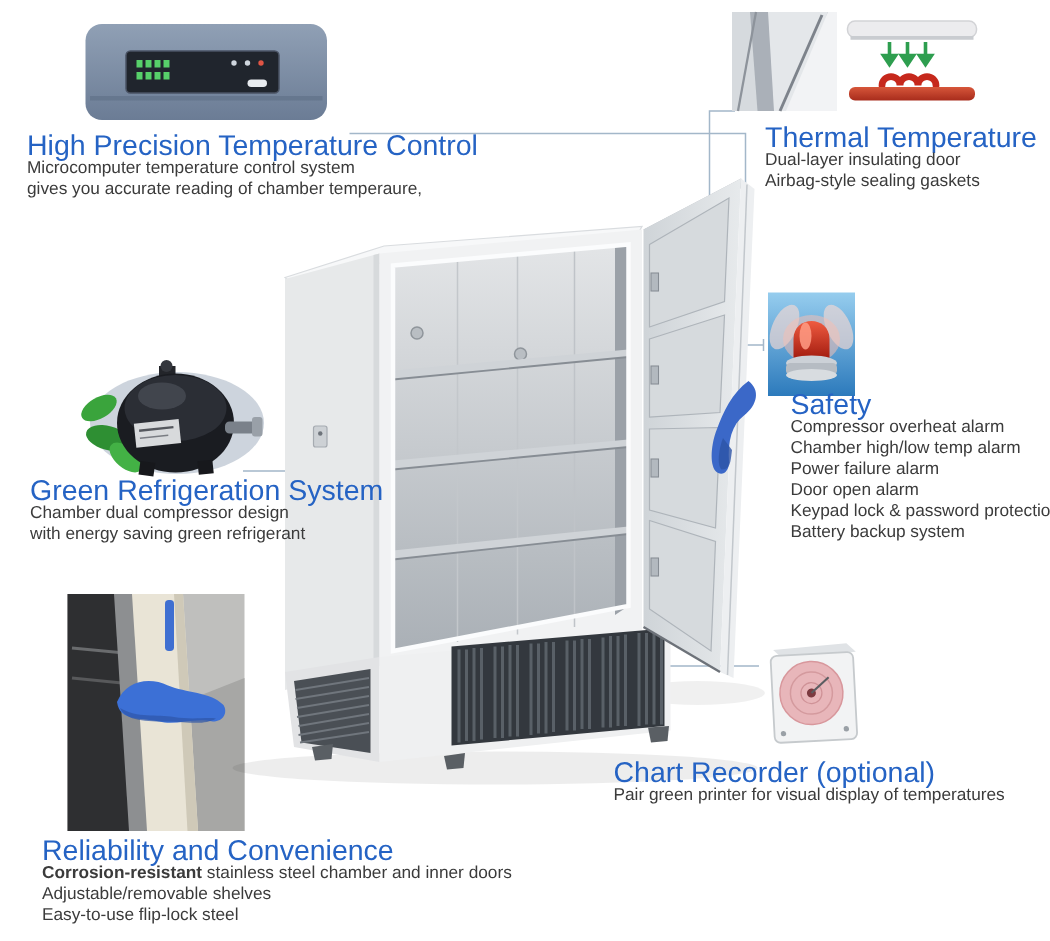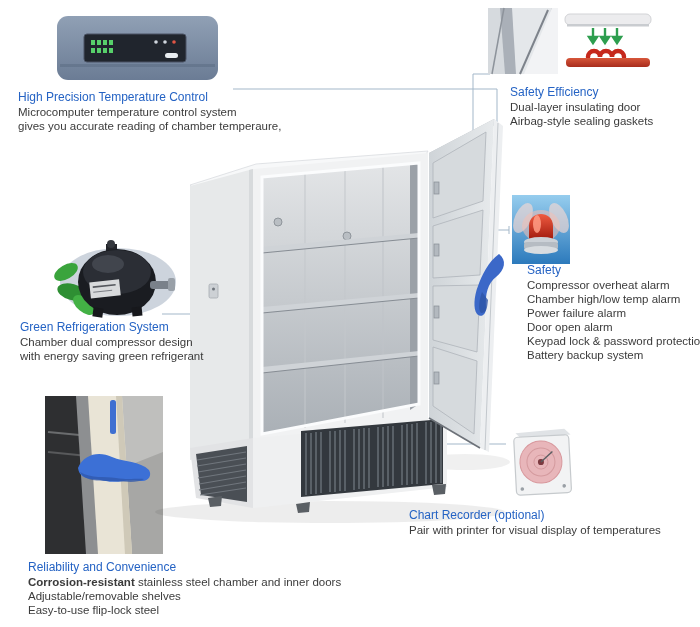--- a/index.html
+++ b/index.html
@@ -3,21 +3,21 @@
 <meta charset="utf-8">
 <style>
   html,body{margin:0;padding:0;background:#fff;}
   .canvas{
     position:relative;width:700px;height:627px;background:#fff;overflow:hidden;
     font-family:"Liberation Sans", sans-serif;
   }
   .art{position:absolute;left:0;top:0;width:700px;height:627px;}
   .callout{position:absolute;}
   .callout-title{
-    color:#2563c4;font-size:12px;font-weight:500;line-height:15px;white-space:nowrap;
+    color:#2563c4;font-size:19px;font-weight:500;line-height:15px;white-space:nowrap;
   }
   .callout-line{
     color:#3b3b3b;font-size:11.5px;line-height:14px;white-space:nowrap;
   }
   .lead-bold{font-weight:700;}
 </style>
 </head>
 <body>
 
 <div class="canvas">
@@ -275,21 +275,21 @@
     </g>
   </svg>
 
   <div class="callout" style="left:18px;top:90px;width:300px;">
     <div class="callout-title">High Precision Temperature Control</div>
     <div class="callout-line">Microcomputer temperature control system</div>
     <div class="callout-line">gives you accurate reading of chamber temperaure,</div>
   </div>
 
   <div class="callout" style="left:510px;top:85px;width:185px;">
-    <div class="callout-title">Safety Efficiency</div>
+    <div class="callout-title">Thermal Temperature</div>
     <div class="callout-line">Dual-layer insulating door</div>
     <div class="callout-line">Airbag-style sealing gaskets</div>
   </div>
 
   <div class="callout" style="left:527px;top:263px;width:173px;">
     <div class="callout-title">Safety</div>
     <div class="callout-line">Compressor overheat alarm</div>
     <div class="callout-line">Chamber high/low temp alarm</div>
     <div class="callout-line">Power failure alarm</div>
     <div class="callout-line">Door open alarm</div>
@@ -305,16 +305,16 @@
 
   <div class="callout" style="left:28px;top:560px;width:340px;">
     <div class="callout-title">Reliability and Convenience</div>
     <div class="callout-line"><span class="lead-bold">Corrosion-resistant</span><span> stainless steel chamber and inner doors</span></div>
     <div class="callout-line">Adjustable/removable shelves</div>
     <div class="callout-line">Easy-to-use flip-lock steel</div>
   </div>
 
   <div class="callout" style="left:409px;top:508px;width:280px;">
     <div class="callout-title">Chart Recorder (optional)</div>
-    <div class="callout-line">Pair with printer for visual display of temperatures</div>
+    <div class="callout-line">Pair green printer for visual display of temperatures</div>
   </div>
 
 </div>
 
 </body></html>

